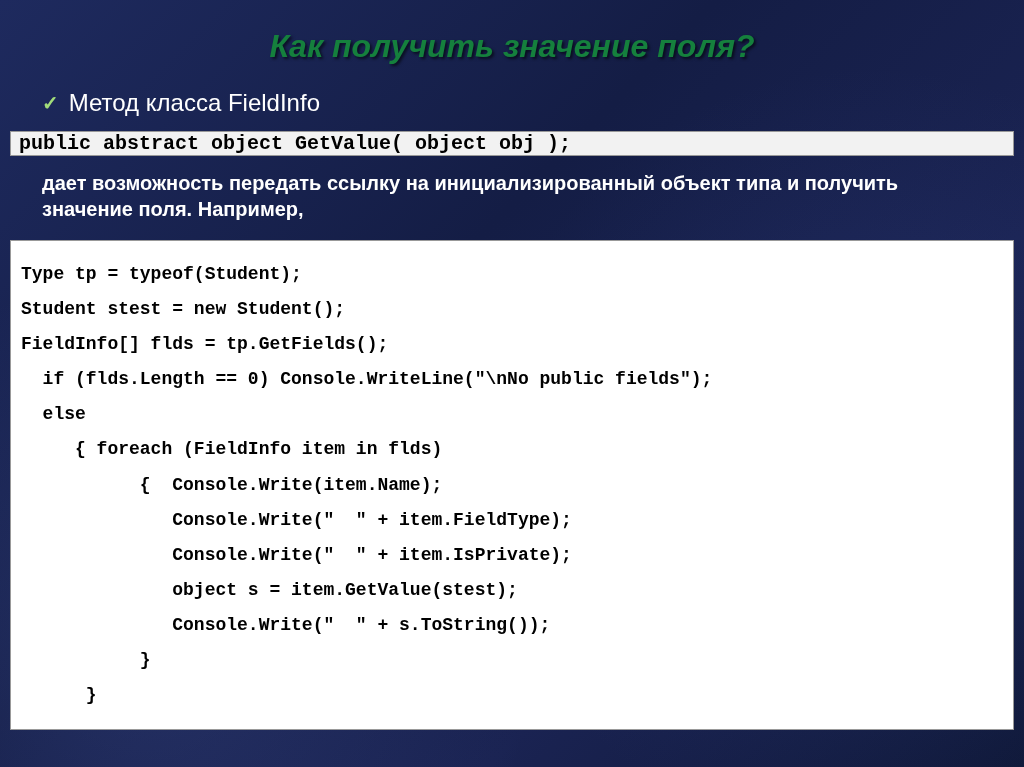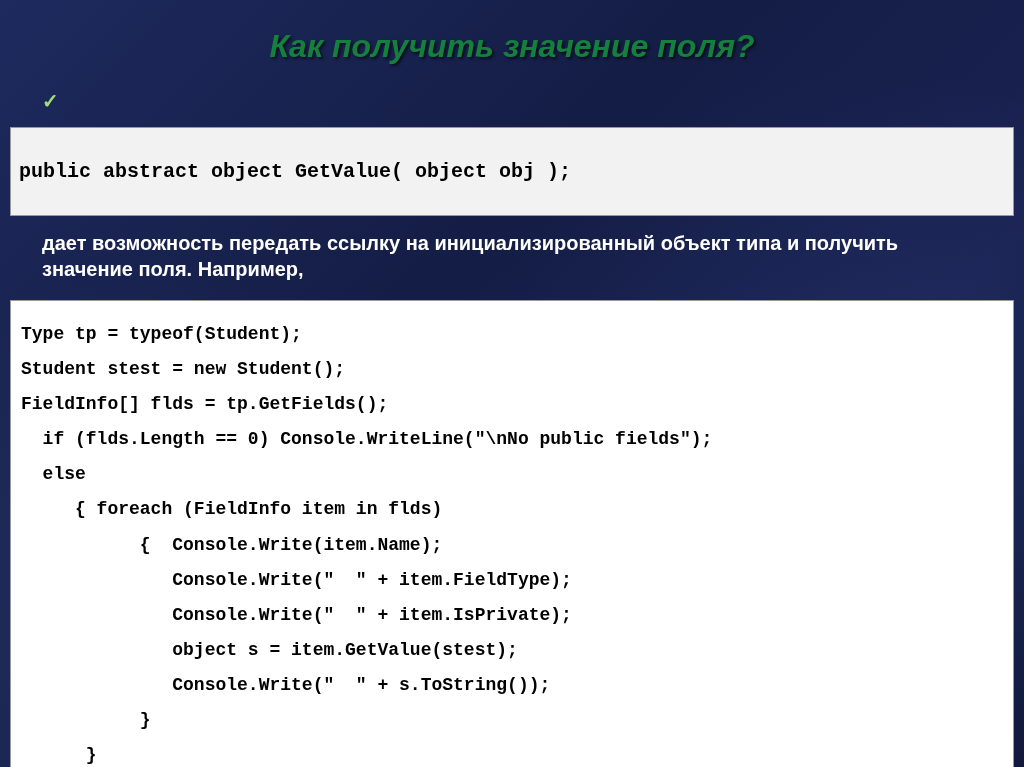--- a/index.html
+++ b/index.html
@@ -42,21 +42,21 @@
   }
   .check {
     color: #a2dd7a;
     font-size: 20px;
     font-weight: bold;
   }
   .code-box-1 {
     background: #f2f2f2;
     border: 1px solid #999;
     margin: 0 10px 14px 10px;
-    padding: 32px 8px;
+    padding: 0 8px;
     font-family: "Courier New", Courier, monospace;
     font-size: 20px;
     font-weight: bold;
     color: #000;
     white-space: pre;
   }
   .desc {
     color: #ffffff;
     font-size: 20px;
     padding: 0 42px 18px 42px;
@@ -78,20 +78,21 @@
 </style>
 </head>
 <body>
 <div class="bg-overlay"></div>
 
 <div class="slide">
   <h1 class="title">Как получить значение поля?</h1>
 
   <div class="bullet">
     <span class="check">✓</span>
+    <span>Метод класса FieldInfo</span>
   </div>
 
   <div class="code-box-1">public abstract object GetValue( object obj );</div>
 
   <div class="desc">дает возможность передать ссылку на инициализированный объект типа и получить значение поля. Например,</div>
 
   <div class="code-box-2">Type tp = typeof(Student);
 Student stest = new Student();
 FieldInfo[] flds = tp.GetFields();
   if (flds.Length == 0) Console.WriteLine("\nNo public fields");

